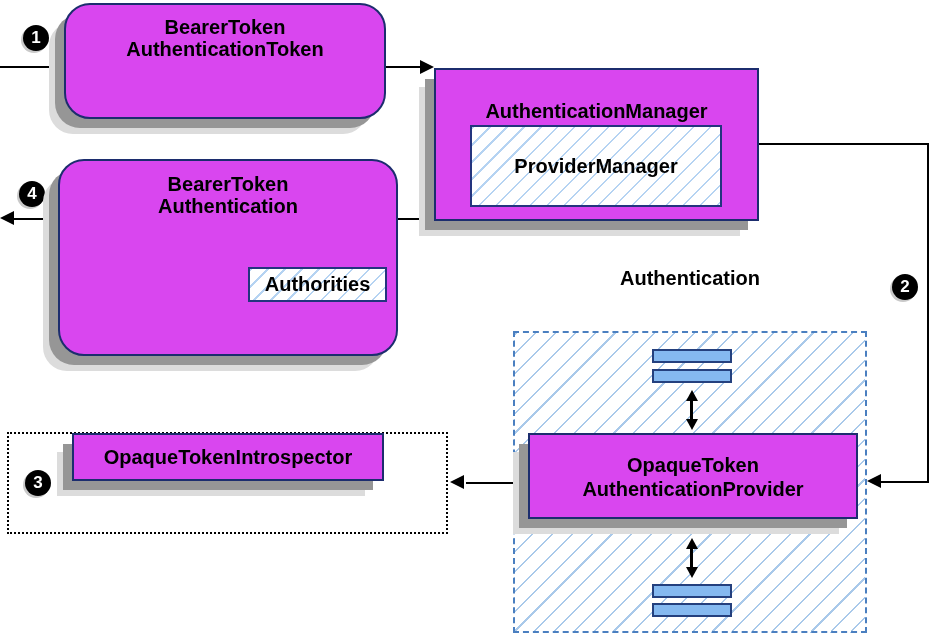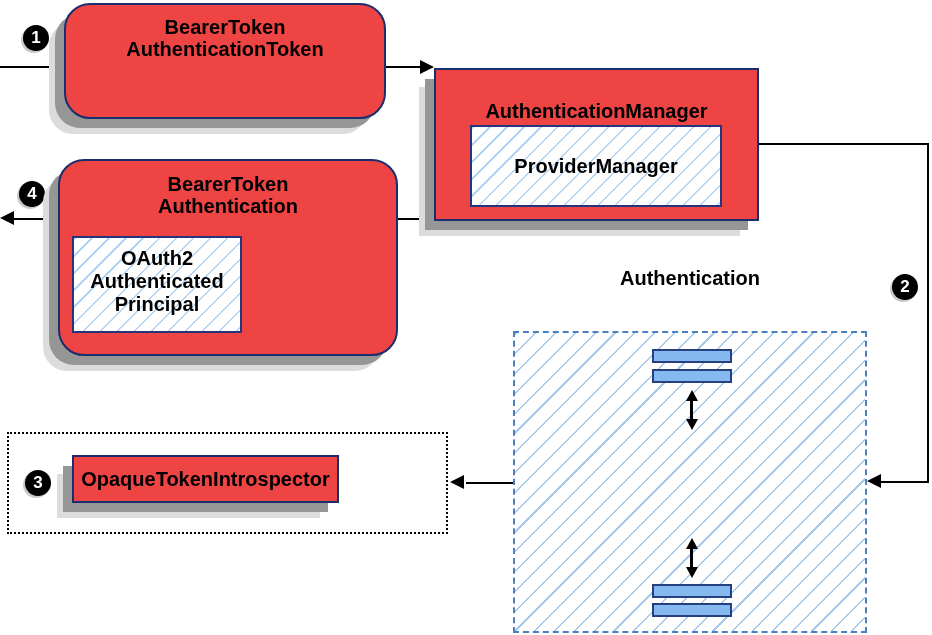--- a/index.html
+++ b/index.html
@@ -5,21 +5,21 @@
   html,body { margin:0; padding:0; background:#ffffff; }
   .canvas {
     position:relative; width:932px; height:635px; overflow:hidden;
     background:#ffffff;
     font-family:"Liberation Sans", sans-serif;
     font-weight:700; color:#000;
   }
   
   .node {
     position:absolute; box-sizing:border-box;
-    background:#ef4444; border:2px solid #1c2d6e;
+    background:#d946ef; border:2px solid #1c2d6e;
     text-align:center;
   }
   .rounded { border-radius:26px; }
   .shadowed { box-shadow:-10px 10px 0 -1px #969696, -17px 17px 0 -2px #dcdcdc; }
   .title { font-size:20px; line-height:22px; }
   .hatch {
     position:absolute; box-sizing:border-box;
     background-color:#ffffff;
     background-image:repeating-linear-gradient(135deg, #b5d3f2 0, #b5d3f2 1.5px, transparent 1.5px, transparent 12px);
     border:2px solid #24357e; text-align:center;
@@ -93,45 +93,47 @@
     <div class="title" style="padding-top:30px">AuthenticationManager</div>
   </div>
   <div class="hatch" style="left:470px;top:125px;width:252px;height:82px;font-size:20px;line-height:78px">ProviderManager</div>
 
   <div class="node rounded shadowed" style="left:58px;top:159px;width:340px;height:197px">
     <div class="title" style="padding-top:12px">
       <div>BearerToken</div>
       <div>Authentication</div>
     </div>
   </div>
-  <div class="hatch" style="left:72px;top:236px;width:170px;height:97px;font-size:20px;line-height:23px;padding-top:9px">
-    <div>OAuth2</div>
-    <div>Authenticated</div>
-    <div>Principal</div>
-  </div>
+  <div class="hatch" style="left:248px;top:267px;width:139px;height:35px;font-size:20px;line-height:31px">Authorities</div>
 
   <div class="label2" style="left:565px;top:266px;width:250px">
     <div>Authentication</div>
   </div>
 
   <div class="provider-zone" style="left:513px;top:331px;width:354px;height:302px"></div>
 
   <div class="bar" style="left:652px;top:349px"></div>
   <div class="bar" style="left:652px;top:369px"></div>
 
   <div class="ah ah-up" style="left:686px;top:390px"></div>
   <div class="dline" style="left:690px;top:399px;height:21px"></div>
   <div class="ah ah-down" style="left:686px;top:419px"></div>
 
+  <div class="node shadowed" style="left:528px;top:433px;width:330px;height:86px">
+    <div class="title" style="padding-top:18px;line-height:24px">
+      <div>OpaqueToken</div>
+      <div>AuthenticationProvider</div>
+    </div>
+  </div>
 
   <div class="ah ah-up" style="left:686px;top:538px"></div>
   <div class="dline" style="left:690px;top:547px;height:21px"></div>
   <div class="ah ah-down" style="left:686px;top:567px"></div>
 
   <div class="bar" style="left:652px;top:584px"></div>
   <div class="bar" style="left:652px;top:603px"></div>
 
   <div class="dotted-zone" style="left:7px;top:432px;width:441px;height:102px"></div>
-  <div class="node shadowed" style="left:72px;top:455px;width:267px;height:48px">
+  <div class="node shadowed" style="left:72px;top:433px;width:312px;height:48px">
     <div class="title" style="line-height:44px">OpaqueTokenIntrospector</div>
   </div>
 
 </div>
 
 </body></html>

